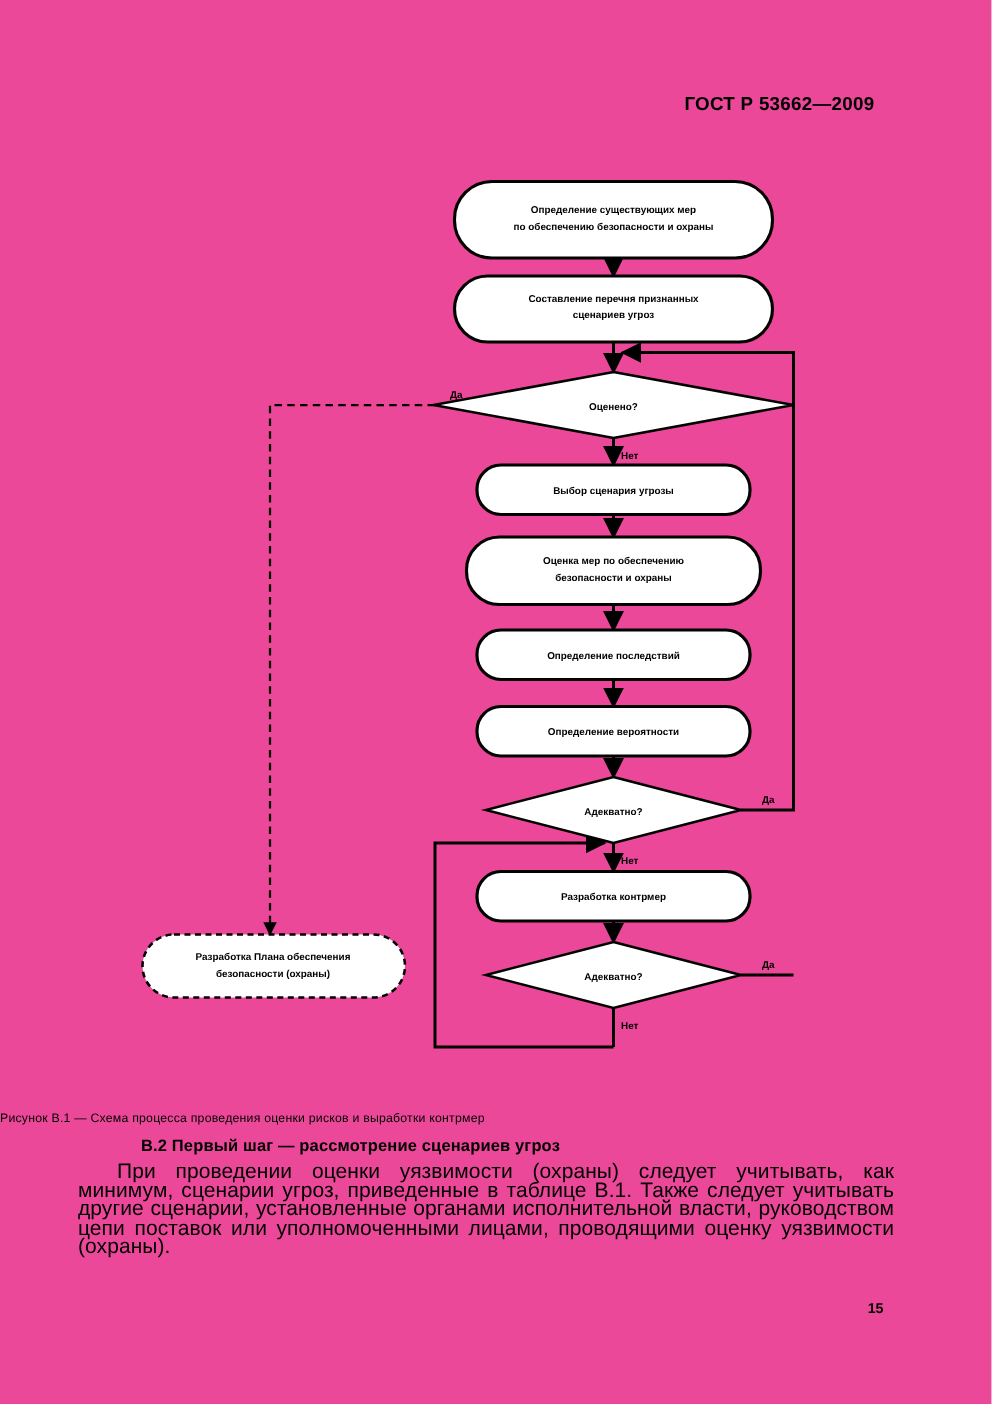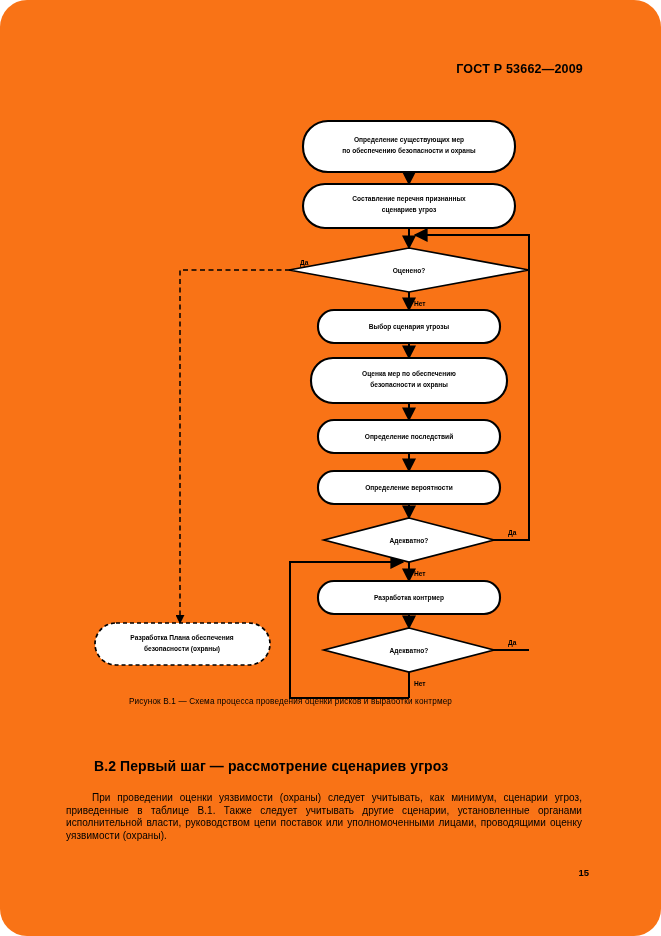--- a/index.html
+++ b/index.html
@@ -8,23 +8,22 @@
     background: #ffffff;
   }
   body {
     font-family: "Liberation Sans", sans-serif;
     color: #000000;
   }
   #page {
     position: relative;
     width: 661px;
     height: 936px;
-    background: #f97316;
+    background: #ec4899;
     overflow: hidden;
-    border-radius: 27px;
   }
   
   .doc-header {
     position: absolute;
     top: 62px;
     right: 78px;
     font-size: 12.5px;
     font-weight: bold;
     letter-spacing: 0.2px;
     white-space: nowrap;
@@ -74,45 +73,44 @@
   }
   .link-dashed {
     stroke: #000000;
     stroke-width: 1.5;
     fill: none;
     stroke-dasharray: 5 3.5;
   }
   
   .figure-caption {
     position: absolute;
-    top: 697px;
+    top: 741px;
     left: 0;
     width: 581px;
-    text-align: center;
     font-size: 8.2px;
     letter-spacing: 0.15px;
   }
   
   .body-block {
     position: absolute;
     left: 48px;
     top: 758px;
     width: 552px;
   }
   .sec-heading {
-    font-size: 14px;
+    font-size: 11px;
     font-weight: bold;
     margin: 0 0 4px 0;
     padding-left: 46px;
     letter-spacing: 0.1px;
   }
   .para {
-    font-size: 10px;
+    font-size: 14px;
     line-height: 12.6px;
-    margin: 18px;
+    margin: 4px;
     text-align: justify;
     letter-spacing: 0.05px;
   }
   .para .indent { display: inline-block; width: 26px; }
   
   .page-number {
     position: absolute;
     right: 72px;
     bottom: 58px;
     font-size: 9.5px;

